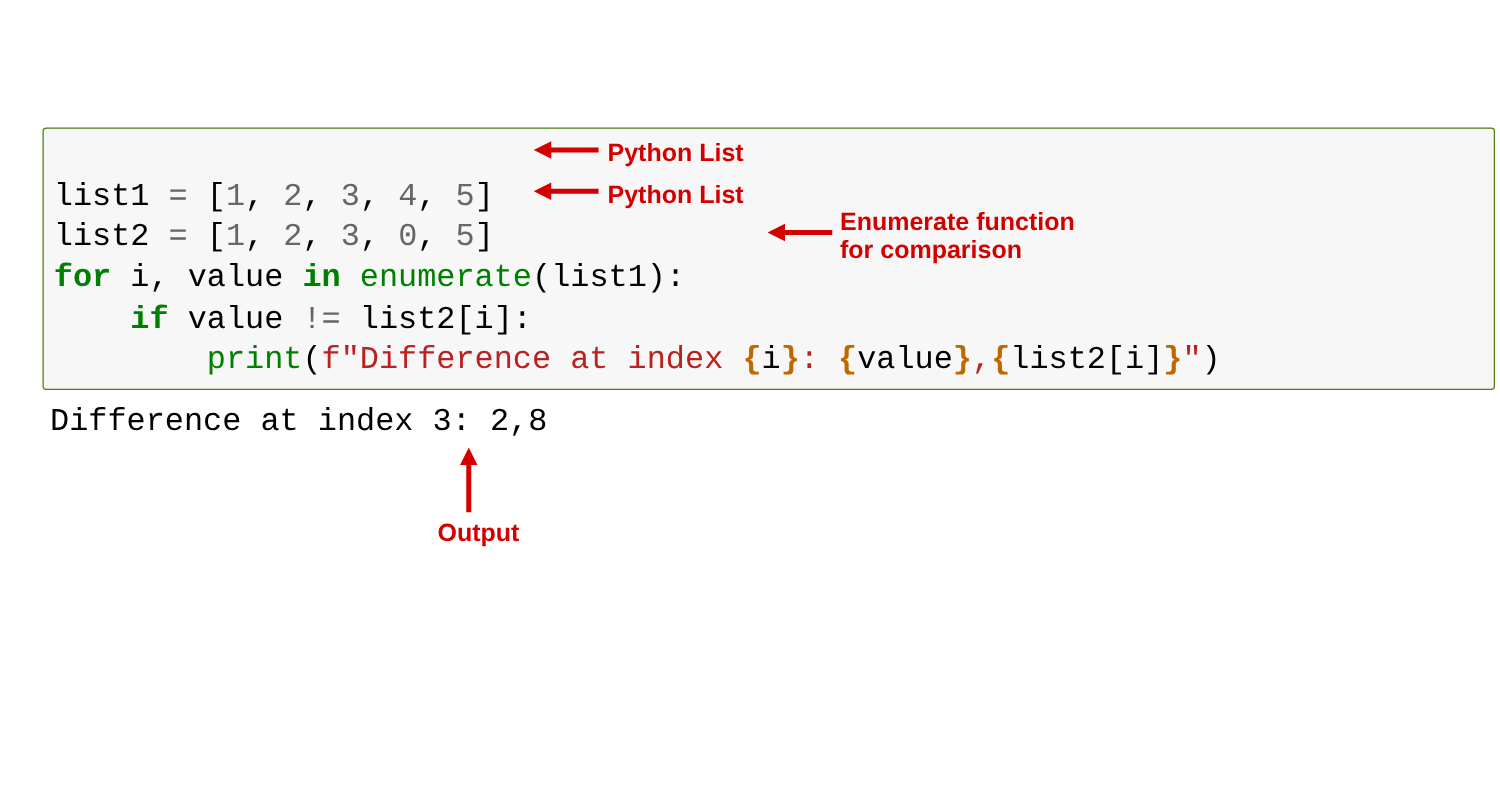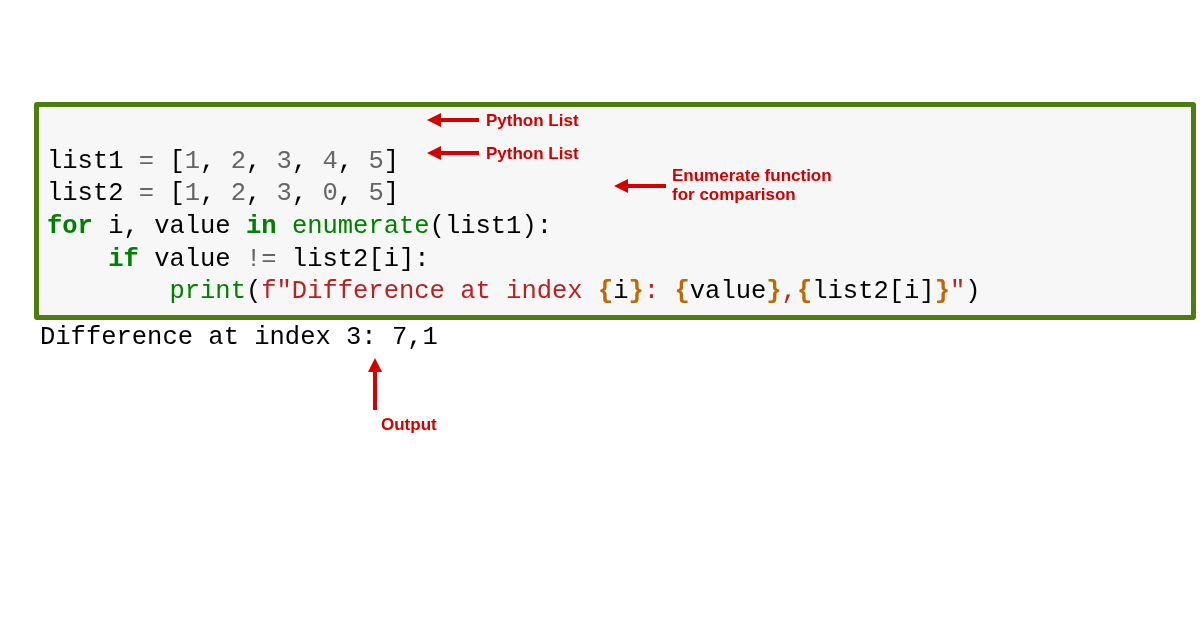--- a/index.html
+++ b/index.html
@@ -12,21 +12,21 @@
       position: relative;
       overflow: hidden;
     }
     .code-block {
       position: absolute;
       top: 102px;
       left: 34px;
       right: 4px;
       padding: 6px 8px;
       background: #f7f7f7;
-      border: 5px solid #4d7c0f;
+      border: 1px solid #4d7c0f;
       border-radius: 3px;
       font-size: 25.5px;
       line-height: 1.28;
       white-space: pre;
       color: #000;
     }
     .output-line {
       position: absolute;
       top: 323px;
       left: 40px;
@@ -40,36 +40,36 @@
     .interp { color: #BF6800; font-weight: bold; }
     .interp-content { color: #000; font-weight: normal; }
     .op { color: #666666; }
     .num { color: #666666; }
 
     .annot {
       position: absolute;
       color: #D40000;
       font-family: Arial, sans-serif;
       font-weight: bold;
-      font-size: 17px;
+      font-size: 20px;
       line-height: 1.1;
     }
     .arrow-left svg, .arrow-up svg { display: block; }
   </style>
 </head>
 <body>
 
 <div class="code-block">
 <span><span>list1</span><span class="op"> = </span><span>[</span><span class="num">1</span><span>, </span><span class="num">2</span><span>, </span><span class="num">3</span><span>, </span><span class="num">4</span><span>, </span><span class="num">5</span><span>]</span></span>
 <span><span>list2</span><span class="op"> = </span><span>[</span><span class="num">1</span><span>, </span><span class="num">2</span><span>, </span><span class="num">3</span><span>, </span><span class="num">0</span><span>, </span><span class="num">5</span><span>]</span></span>
 <span><span class="kw-green">for</span><span> i, value </span><span class="kw-green">in</span><span> </span><span class="func-green">enumerate</span><span>(list1):</span></span>
 <span><span>    </span><span class="kw-green">if</span><span> value </span><span class="op">!=</span><span> list2[i]:</span></span>
 <span><span>        </span><span class="func-green">print</span><span>(</span><span class="str-red">f"</span><span class="str-red">Difference at index </span><span class="interp">{</span><span class="interp-content">i</span><span class="interp">}</span><span class="str-red">: </span><span class="interp">{</span><span class="interp-content">value</span><span class="interp">}</span><span class="str-red">,</span><span class="interp">{</span><span class="interp-content">list2[i]</span><span class="interp">}</span><span class="str-red">"</span><span>)</span></span></div>
 
-<div class="output-line">Difference at index 3: 7,1</div>
+<div class="output-line">Difference at index 3: 2,8</div>
 
 <div class="arrow-left" style="position:absolute; top:111px; left:427px;">
   <svg width="52" height="18" viewBox="0 0 52 18">
     <line x1="52" y1="9" x2="12" y2="9" stroke="#D40000" stroke-width="4"></line>
     <polygon points="0,9 14,2 14,16" fill="#D40000"></polygon>
   </svg>
 </div>
 <div class="annot" style="top:112px; left:486px;">Python List</div>
 
 <div class="arrow-left" style="position:absolute; top:144px; left:427px;">
@@ -90,13 +90,13 @@
   <div>Enumerate function</div>
   <div>for comparison</div>
 </div>
 
 <div class="arrow-up" style="position:absolute; top:358px; left:366px;">
   <svg width="18" height="52" viewBox="0 0 18 52">
     <line x1="9" y1="52" x2="9" y2="12" stroke="#D40000" stroke-width="4"></line>
     <polygon points="9,0 2,14 16,14" fill="#D40000"></polygon>
   </svg>
 </div>
-<div class="annot" style="top:416px; left:350px;margin-left:31px;">Output</div>
+<div class="annot" style="top:416px; left:350px;">Output</div>
 
 </body></html>

